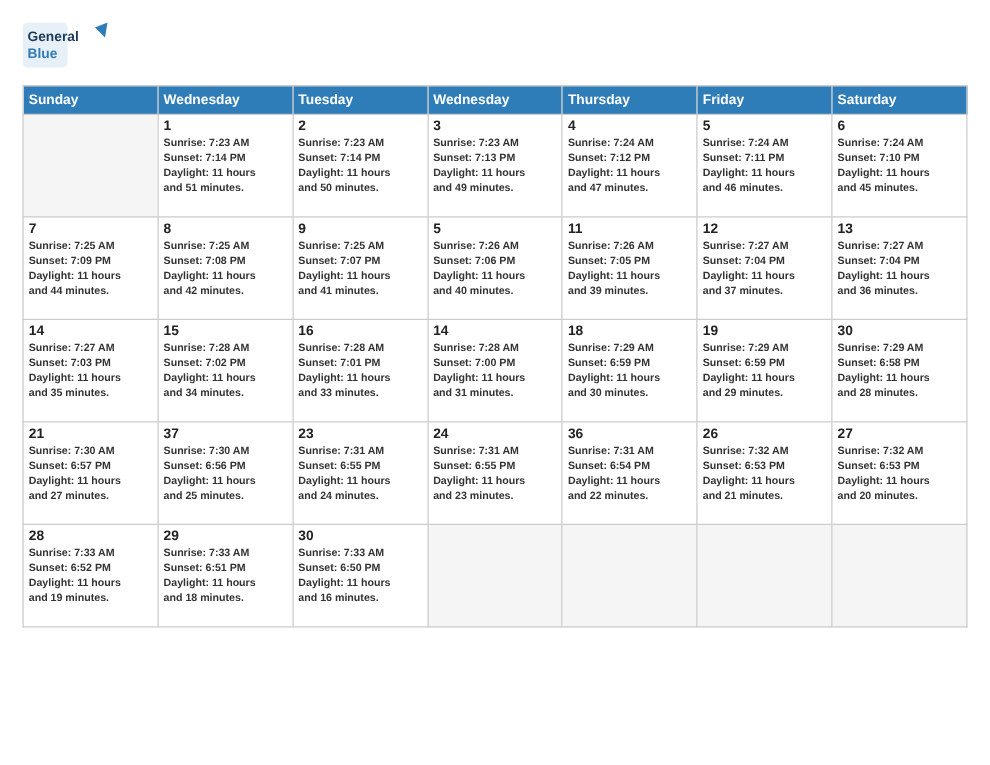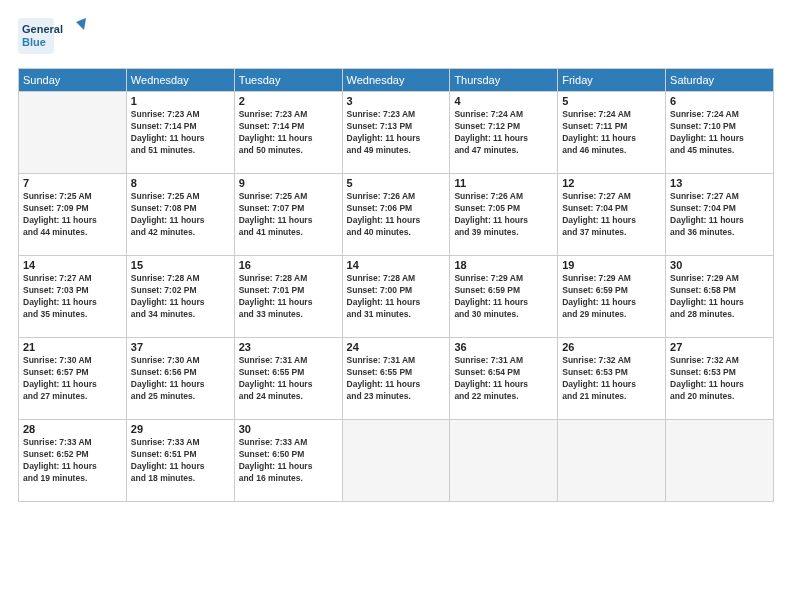--- a/index.html
+++ b/index.html
@@ -40,21 +40,21 @@
     }
     .calendar {
       width: 100%;
       border-collapse: collapse;
       table-layout: fixed;
     }
     .calendar th {
       background: #2e7db8;
       color: #fff;
       font-size: 11px;
-      font-weight: normal;
+      font-weight: bold;
       padding: 5px 4px;
       text-align: left;
       border: 1px solid #ccc;
     }
     .calendar td {
       border: 1px solid #ccc;
       vertical-align: top;
       padding: 3px 4px;
       height: 82px;
       font-size: 9px;

